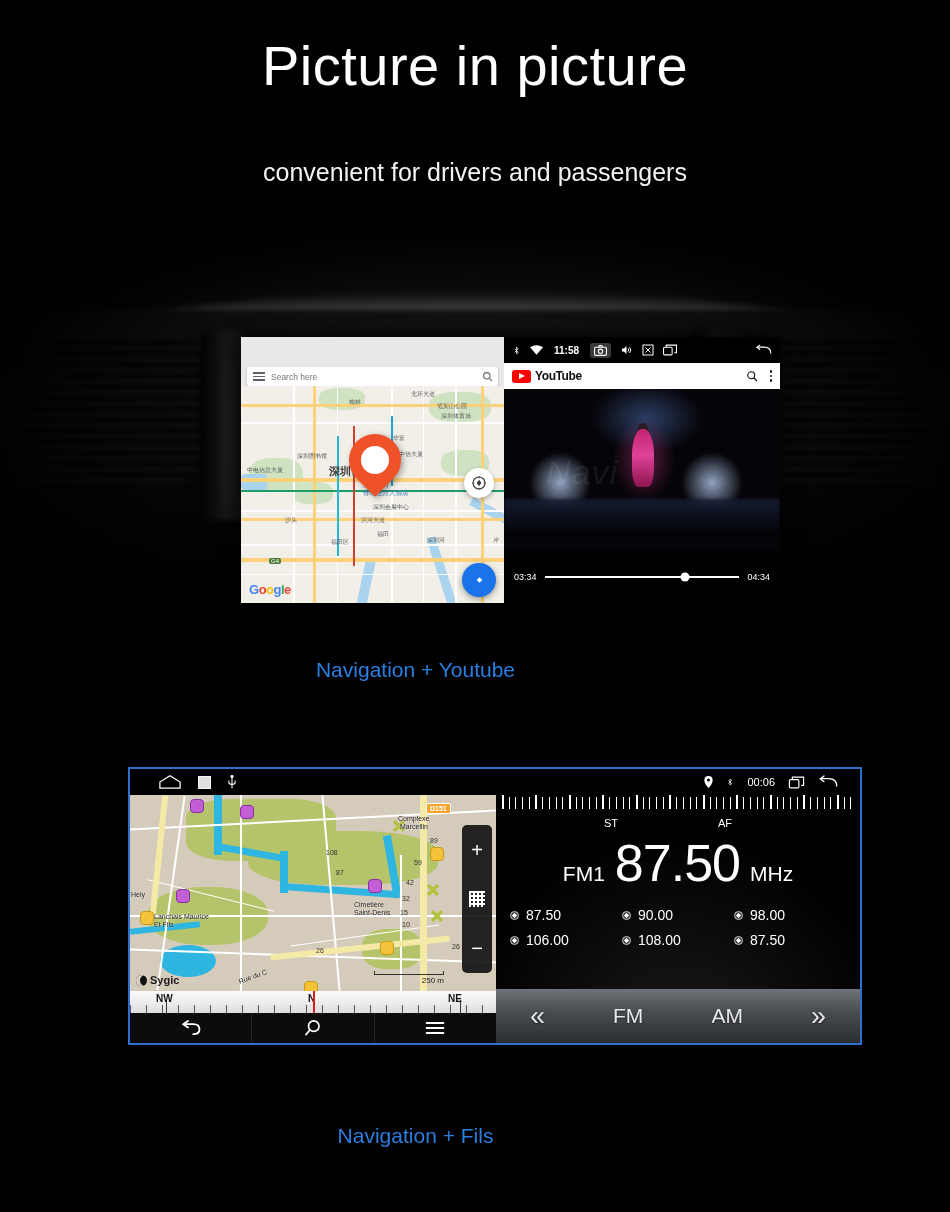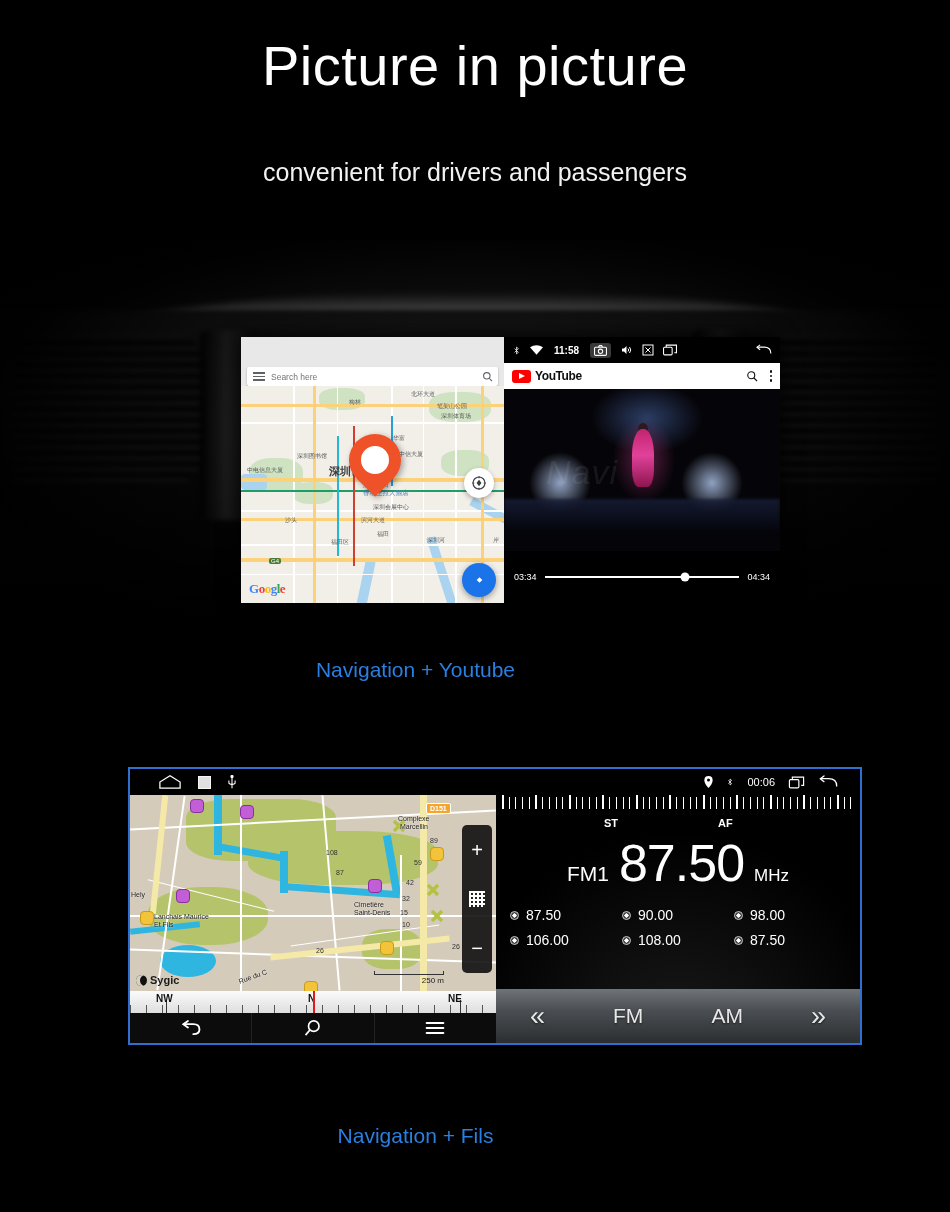--- a/index.html
+++ b/index.html
@@ -99,21 +99,21 @@
   .gm-rail { position: absolute; }
   .gm-lbl { position: absolute; font-size: 6px; color: #5c5c5c; white-space: nowrap; }
   .gm-lbl.big { font-size: 11px; color: #3c3c3c; font-weight: 700; }
   .gm-lbl.blue { color: #4a7ebb; font-size: 6.5px; }
   .pin {
     position: absolute; left: 108px; top: 48px; width: 52px; height: 52px;
     background: #ef5128; border-radius: 50% 50% 50% 0; transform: rotate(-45deg);
     box-shadow: 0 3px 6px rgba(0,0,0,.35);
   }
   .pin::after { content:""; position: absolute; left: 12px; top: 12px; width: 28px; height: 28px; background: #fff; border-radius: 50%; }
-  .gmlogo { position: absolute; left: 8px; bottom: 6px; font-size: 13px; font-weight: 700; letter-spacing: -0.5px; font-family: Liberation Serif, serif; }
+  .gmlogo { position: absolute; left: 8px; bottom: 6px; font-size: 13px; font-weight: 700; letter-spacing: -0.5px; }
   .gmlogo span:nth-child(1){color:#4285F4}.gmlogo span:nth-child(2){color:#EA4335}
   .gmlogo span:nth-child(3){color:#FBBC05}.gmlogo span:nth-child(4){color:#4285F4}
   .gmlogo span:nth-child(5){color:#34A853}.gmlogo span:nth-child(6){color:#EA4335}
   .compass-btn {
     position: absolute; right: 10px; top: 82px; width: 30px; height: 30px;
     background: #fff; border-radius: 50%; display: flex; align-items: center; justify-content: center;
     box-shadow: 0 2px 5px rgba(0,0,0,.3);
   }
   .nav-fab {
     position: absolute; right: 8px; bottom: 6px; width: 34px; height: 34px;
@@ -230,25 +230,25 @@
     background-image: repeating-linear-gradient(90deg, #fff 0 1.5px, transparent 1.5px 33.5px); }
   .rs-min { position: absolute; left: 6px; top: 21px; color: #fff; font-size: 9px; }
   .rs-max { position: absolute; right: 6px; top: 21px; color: #fff; font-size: 9px; }
   .rs-marker { position: absolute; left: 13px; top: 20px; width: 0; height: 0;
     border-left: 5px solid transparent; border-right: 5px solid transparent; border-bottom: 8px solid #e01b1b; }
   .rs-line { position: absolute; left: 0; top: 36px; width: 364px; height: 1.5px; background: #7f8b99; }
 
   .radio-body { position: absolute; left: 0; top: 40px; width: 364px; height: 234px;
     background: radial-gradient(ellipse 80% 120% at 50% 100%, #1a1a1a, #000 75%); }
   .st-af { position: absolute; top: 8px; width: 364px; display: flex; color: #fff; font-size: 11px; }
-  .st-af span { position: absolute; font-weight: bold; }
+  .st-af span { position: absolute; }
   .freq-row { position: absolute; top: 28px; width: 364px; display: flex; align-items: baseline; justify-content: center; gap: 10px; }
   .fm-band { color: #fff; font-size: 21px; }
   .freq-big { color: #fff; font-size: 52px; font-weight: 300; letter-spacing: -1px; line-height: 1; }
-  .freq-unit { color: #fff; font-size: 17px; }
+  .freq-unit { color: #fff; font-size: 21px; }
   .presets { position: absolute; top: 98px; left: 0; width: 364px; display: grid; grid-template-columns: 1fr 1fr 1fr; row-gap: 9px; padding: 0 14px; }
   .preset { display: flex; align-items: center; gap: 7px; color: #fff; font-size: 14px; }
   .pdot { width: 9px; height: 9px; border-radius: 50%; border: 1.5px solid #cfcfcf; background: radial-gradient(circle,#fff 0 40%, #555 42%, #111 100%); }
   .radio-ctrl {
     position: absolute; left: 0; bottom: 0; width: 364px; height: 54px;
     background: linear-gradient(180deg, #6f7478 0%, #4a4e52 40%, #2b2e31 100%);
     display: flex; align-items: center; justify-content: space-around; color: #e8e8e8;
   }
   .radio-ctrl .lbl { font-size: 21px; text-shadow: 0 1px 2px rgba(0,0,0,.6); }
   .radio-ctrl .arr { font-size: 27px; text-shadow: 0 1px 2px rgba(0,0,0,.6); }

